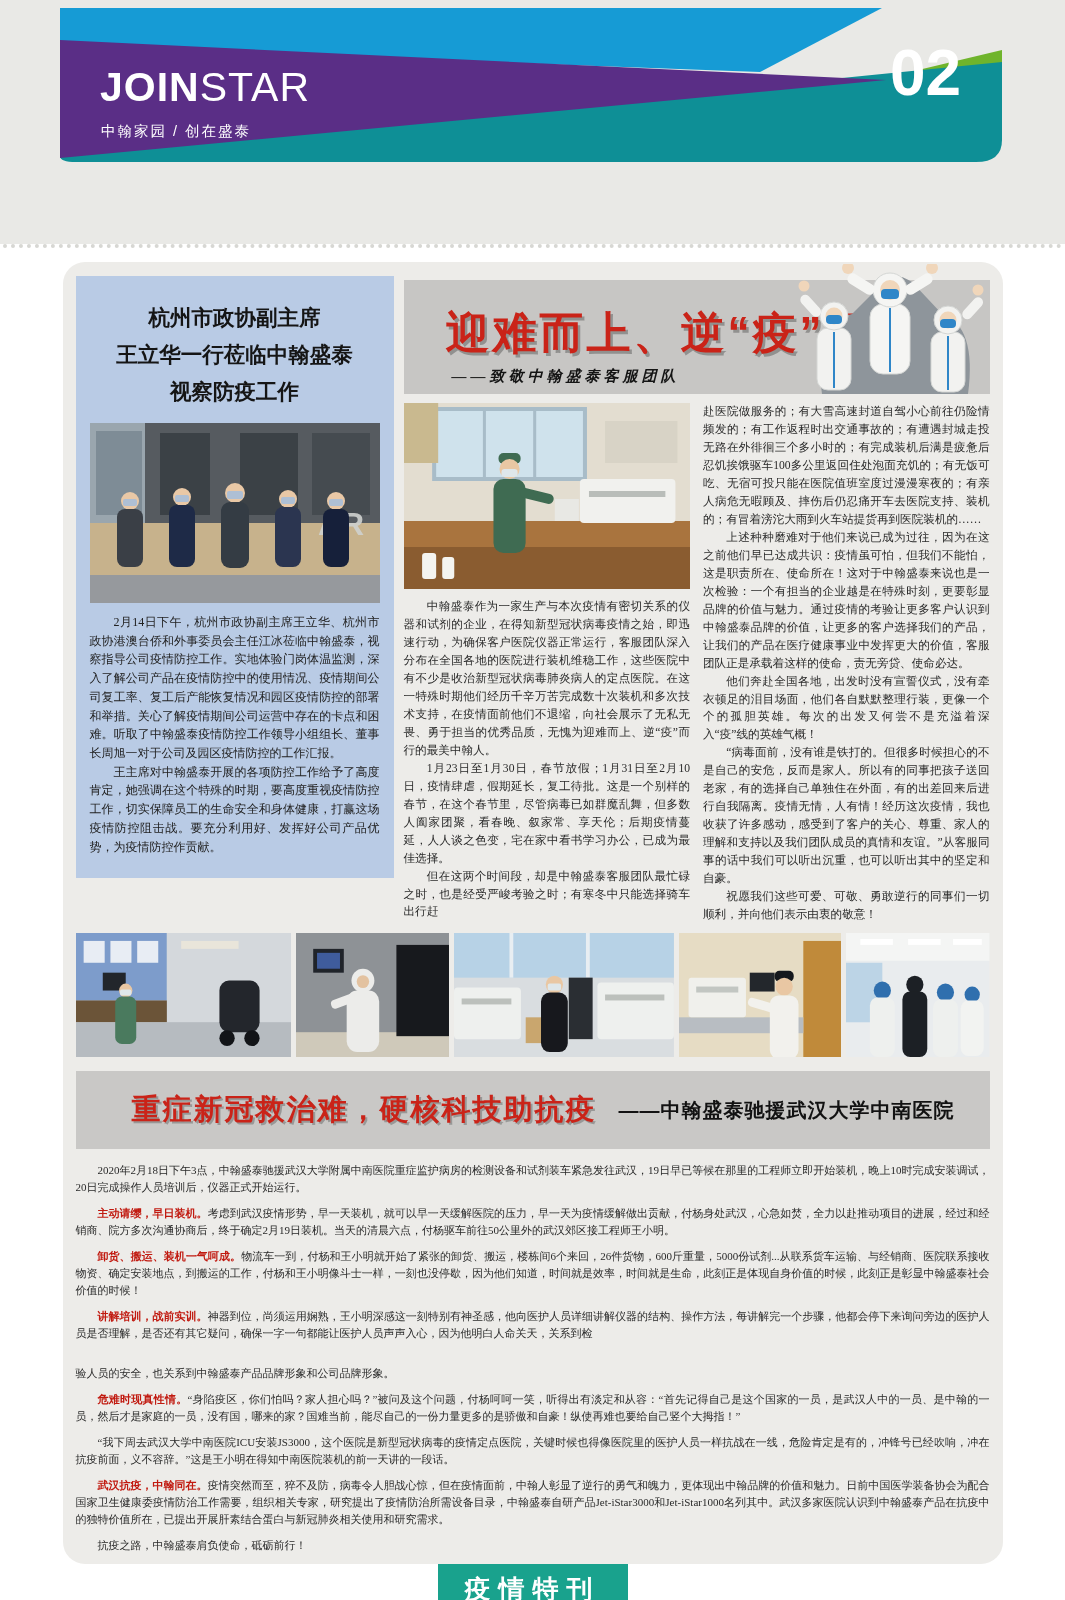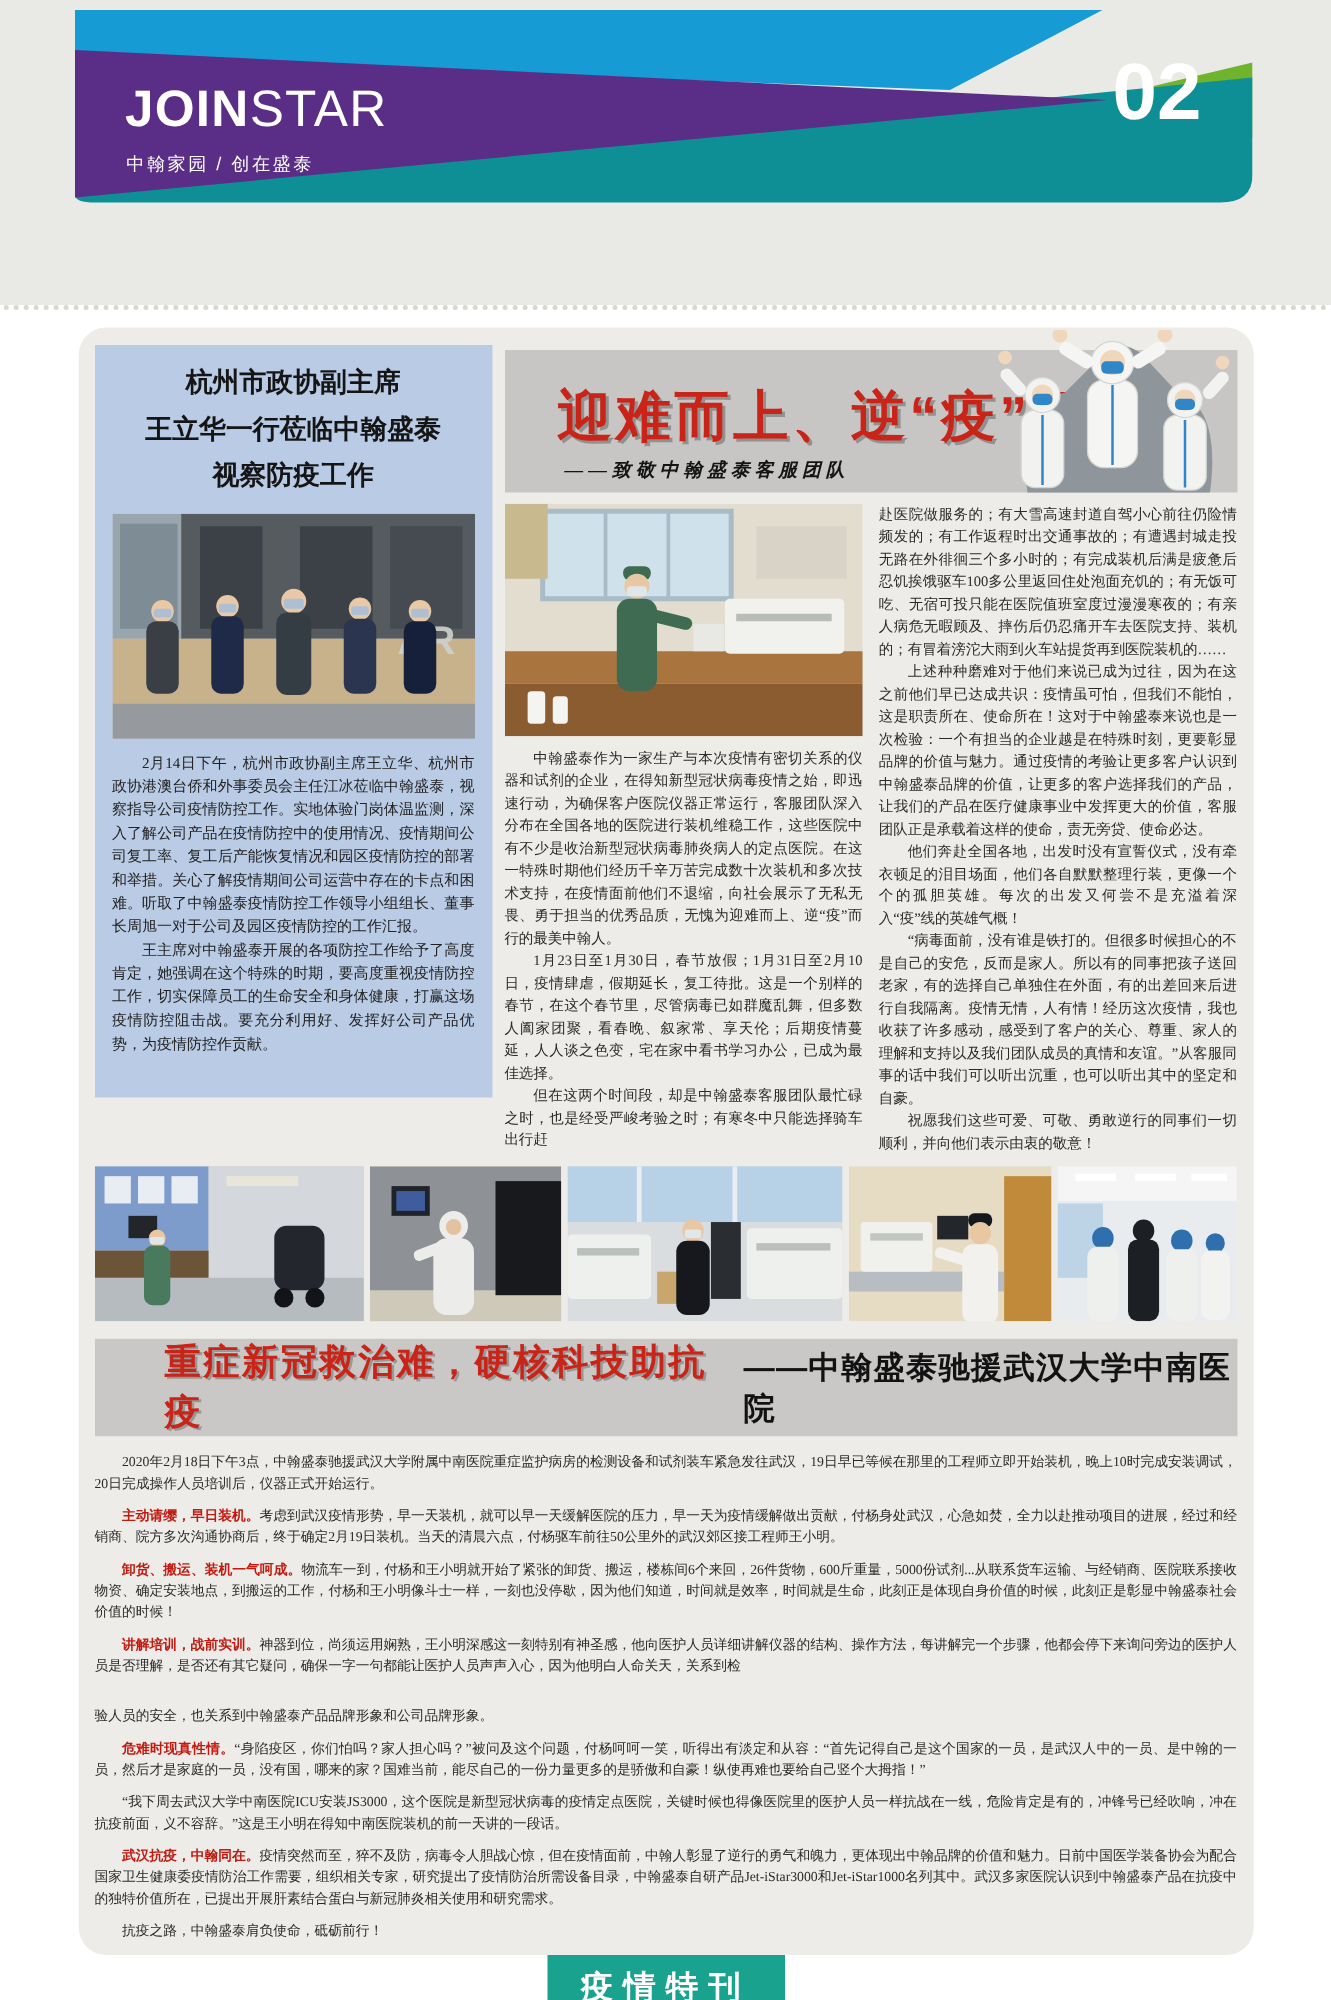--- a/index.html
+++ b/index.html
@@ -12,21 +12,21 @@
   .logo .b{font-weight:800;} .logo .l{font-weight:400;}
   .tagline{position:absolute;left:101px;top:122px;color:#fff;font-size:14.5px;letter-spacing:2px;z-index:3;}
   .pageno{position:absolute;left:890px;top:36px;color:#fff;font-size:64px;font-weight:700;z-index:3;
           font-family:"Liberation Sans",sans-serif;}
   .dotline{margin:0 3px;border-top:4px dotted #d7d7d3;height:0;}
   
   .panel{position:relative;z-index:2;width:914px;margin:14px auto 0;background:#edece9;
          border-radius:22px;padding:14px 13px 16px;height:1272px;overflow:hidden;}
   .row1{display:flex;gap:10px;}
   
-  .art-left{flex:none;width:318px;background:#b9cbe5;padding:0 14px;box-sizing:border-box;height:602px;}
+  .art-left{flex:none;width:318px;background:#b9cbe5;padding:12px 14px;box-sizing:border-box;height:602px;}
   .al-title{font-size:21.5px;font-weight:800;color:#151515;text-align:center;line-height:37px;margin:12px 0 12px;}
   
   .art-right{flex:1;min-width:0;}
   .band1{position:relative;background:#c7c6c4;height:114px;margin-top:4px;}
   .r-title{font-size:44px;font-weight:800;color:#ca2318;letter-spacing:3px;padding:24px 0 4px 42px;
            text-shadow:2.5px 2.5px 0 rgba(80,80,80,.45);}
   .r-sub{margin-left:48px;font-family:"Liberation Serif",serif;font-style:italic;font-weight:700;
          font-size:15px;color:#141414;letter-spacing:4px;}
   .illu{position:absolute;right:2px;top:-16px;z-index:2;}
   .cols{display:flex;gap:13px;margin-top:9px;}
@@ -36,21 +36,21 @@
         font-size:11.6px;line-height:1.55;color:#2a2a2a;}
   .art-left .para{font-size:12px;line-height:1.56;color:#222;}
   .lead{color:#c11a10;font-weight:700;}
   
   .strip{display:flex;gap:5px;margin-top:9px;}
   .strip svg{display:block;height:124px;}
   
   .band2{background:#c9c8c6;height:78px;margin-top:14px;display:flex;align-items:center;padding-left:56px;}
   .b-title{font-size:29px;font-weight:800;color:#ca2318;letter-spacing:2px;
            text-shadow:2px 2px 0 rgba(80,80,80,.4);}
-  .b-sub{font-size:25px;font-weight:800;color:#121212;margin-left:22px;letter-spacing:1px;}
+  .b-sub{font-size:20px;font-weight:800;color:#121212;margin-left:22px;letter-spacing:1px;}
   .bottom{margin-top:13px;flex-direction:column;}
   .bottom .para{font-size:11px;margin-bottom:9px;}
   .photocol{display:flex;flex-direction:column;gap:8px;}
   .photo{display:block;width:100%;}
   
   .footer-tab{position:relative;z-index:1;width:190px;margin:-12px auto 0;background:#19a28d;
               border-radius:6px 6px 16px 16px;text-align:center;padding:20px 0 13px;}
   .footer-tab span{color:#fff;font-size:26px;font-weight:700;letter-spacing:8px;}
 </style>
 </head>

